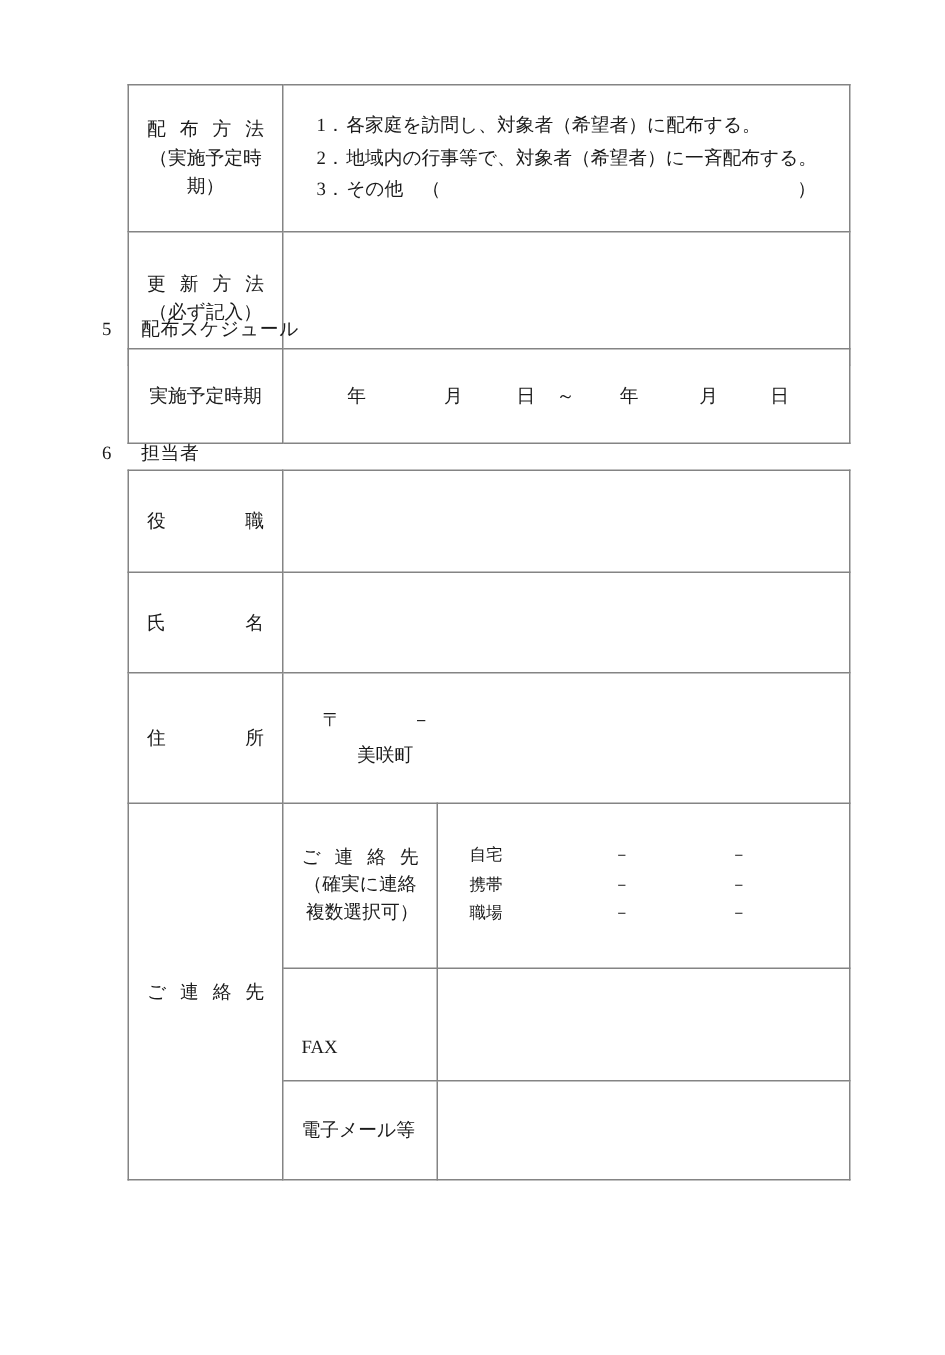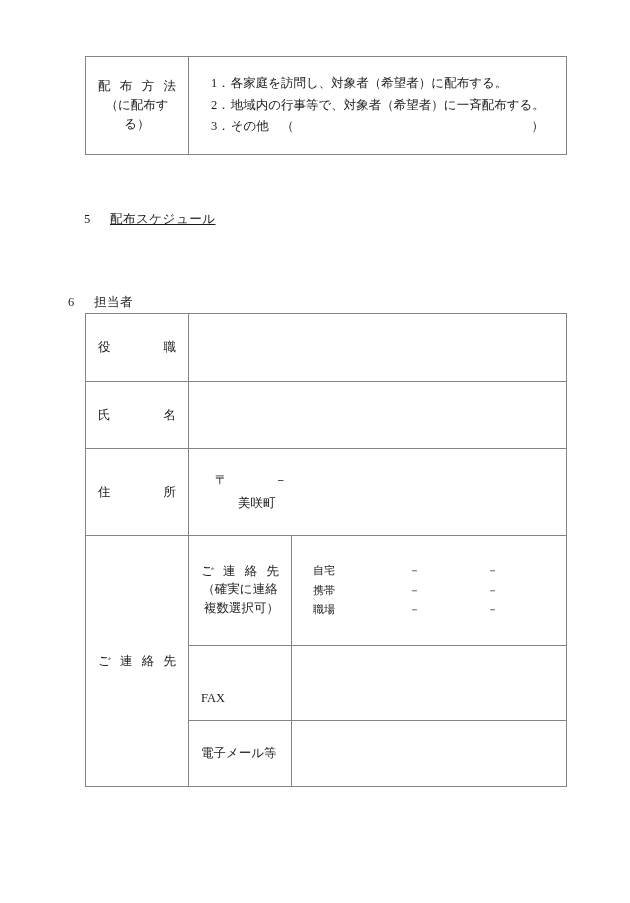--- a/index.html
+++ b/index.html
@@ -165,43 +165,74 @@
 
   <table class="form-table" style="left:85px; top:56px; width:481px;">
     <colgroup>
         <col style="width:103px">
         <col style="width:378px">
       </colgroup>
     <tbody>
       <tr>
         <td class="lbl" style="height:67px;margin-top:48px;">
           <span class="spread">配布方法</span>
-          <span class="plain">（に配布する）</span>
+          <span class="plain">（実施予定時期）</span>
         </td>
         <td>
           <div class="opt-list">
             <span class="opt-row">
               <span class="onum">1．</span><span>各家庭を訪問し、対象者（希望者）に配布する。</span>
             </span>
             <span class="opt-row">
               <span class="onum">2．</span><span>地域内の行事等で、対象者（希望者）に一斉配布する。</span>
             </span>
             <span class="opt-row">
               <span class="paren-close">）</span><span class="onum">3．</span><span>その他　（</span>
             </span>
           </div>
         </td>
       </tr>
+      <tr>
+        <td class="lbl" style="height:64px;">
+          <span class="spread">更新方法</span>
+          <span class="plain">（必ず記入）</span>
+        </td>
+        <td class="cell-body blank-cell"></td>
+      </tr>
     </tbody>
   </table>
 
-  <div class="section-head" style="left:84px; top:211px;text-decoration:underline;">
+  <div class="section-head" style="left:68px; top:211px;">
     <span class="num">5</span><span>配布スケジュール</span>
   </div>
 
+  <table class="form-table" style="left:85px; top:232px; width:481px;">
+    <colgroup>
+        <col style="width:103px">
+        <col style="width:378px">
+      </colgroup>
+    <tbody>
+      <tr>
+        <td class="lbl" style="height:38px;">
+          <span class="plain">実施予定時期</span>
+        </td>
+        <td>
+          <div class="sched-line">
+            <span class="unit u-y1">年</span>
+            <span class="unit u-m1">月</span>
+            <span class="unit u-d1">日</span>
+            <span class="unit u-tilde">～</span>
+            <span class="unit u-y2">年</span>
+            <span class="unit u-m2">月</span>
+            <span class="unit u-d2">日</span>
+          </div>
+        </td>
+      </tr>
+    </tbody>
+  </table>
 
   <div class="section-head" style="left:68px; top:294px;">
     <span class="num">6</span><span>担当者</span>
   </div>
 
   <table class="form-table" style="left:85px; top:313px; width:481px;">
     <colgroup>
       <col style="width:103px">
       <col style="width:103px">
       <col style="width:275px">

